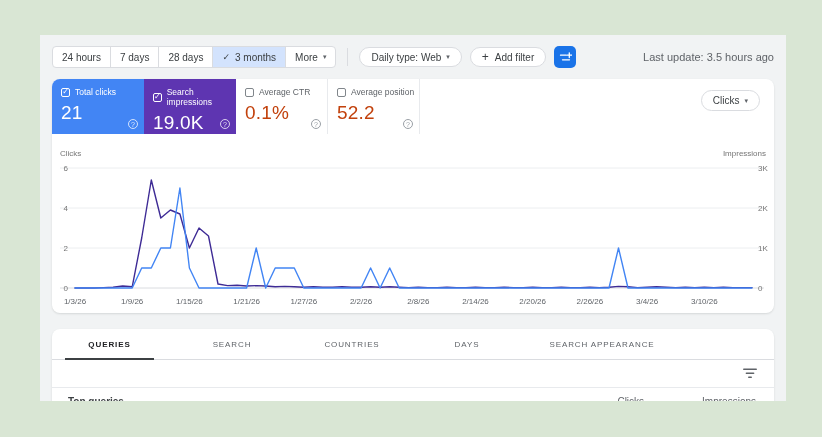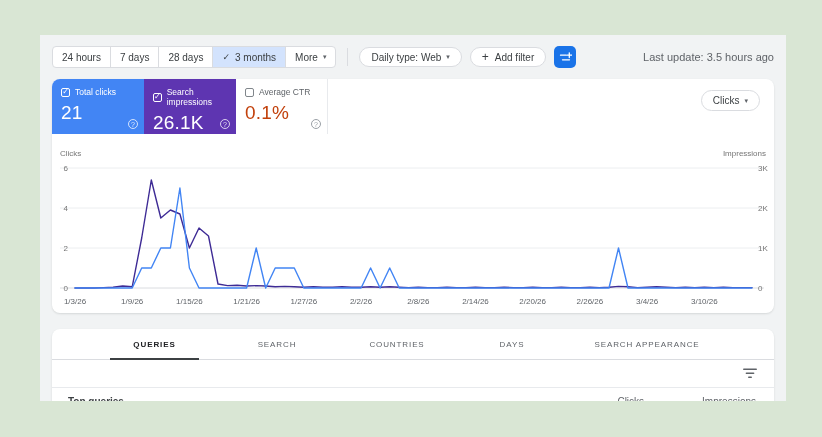--- a/index.html
+++ b/index.html
@@ -46,21 +46,21 @@
   .metric.colored .help{border:1px solid rgba(255,255,255,.75);color:rgba(255,255,255,.85)}
   .metric.white .help{border:1px solid #9aa0a6;color:#9aa0a6}
 
   .daily-btn{position:absolute;top:11px;right:14px;height:21px;display:flex;align-items:center;padding:0 11px;
              border:1px solid #dadce0;border-radius:11px;background:#fff;font-size:10px;color:#3c4043;
              font-family:inherit;cursor:pointer}
   #chart{position:absolute;left:0;top:67px;width:722px;height:167px;display:block}
 
   
   .tabs-card{margin-top:16px;height:130px;overflow:hidden}
-  .tabs{display:flex;height:31px;border-bottom:1px solid #dadce0;padding-left:45px;box-sizing:border-box}
+  .tabs{display:flex;height:31px;border-bottom:1px solid #dadce0;box-sizing:border-box}
   .tab{display:flex;align-items:center;justify-content:center;font-size:8px;letter-spacing:.9px;color:#5f6368;
        position:relative;cursor:pointer;box-sizing:border-box}
   .tab.active{color:#202124;font-weight:bold}
   .tab.active::after{content:"";position:absolute;left:11%;right:11%;bottom:-1px;height:2px;background:#3c4043}
   .filter-row{height:27px;border-bottom:1px solid #e8eaed;display:flex;align-items:center;justify-content:flex-end;padding-right:15px}
   .funnel-btn{background:none;border:none;padding:2px;cursor:pointer;display:flex}
   .table-head{display:flex;align-items:center;padding:8px 18px 0 16px;font-size:10px;color:#5f6368}
   .table-head .first{font-weight:bold;color:#3c4043}
   .table-head .num{margin-left:auto}
   .table-head .num2{margin-left:58px}
@@ -121,29 +121,37 @@
               <span>Total clicks</span>
             </div>
             <div class="mvalue">21</div>
             <div class="help">?</div>
           </div>
           <div class="metric colored" style="background: rgb(94, 53, 177);">
             <div class="mlabel">
               <span class="cb">✓</span>
               <span>Search impressions</span>
             </div>
-            <div class="mvalue">26.1K</div>
+            <div class="mvalue">19.0K</div>
             <div class="help">?</div>
           </div>
           <div class="metric white">
             <div class="mlabel">
               <span class="cb"></span>
               <span>Average CTR</span>
             </div>
             <div class="mvalue">0.1%</div>
+            <div class="help">?</div>
+          </div>
+          <div class="metric white">
+            <div class="mlabel">
+              <span class="cb"></span>
+              <span>Average position</span>
+            </div>
+            <div class="mvalue">52.2</div>
             <div class="help">?</div>
           </div>
         </div>
       <button class="daily-btn">
         <span>Clicks</span>
         <span class="caret">▾</span>
       </button>
       <svg id="chart" viewBox="0 0 722 167">
           <line x1="8" y1="142" x2="712" y2="142" stroke="#dadce0" stroke-width="1"></line>
           <text x="16" y="144.8" text-anchor="end" font-size="8" fill="#757575">0</text>

